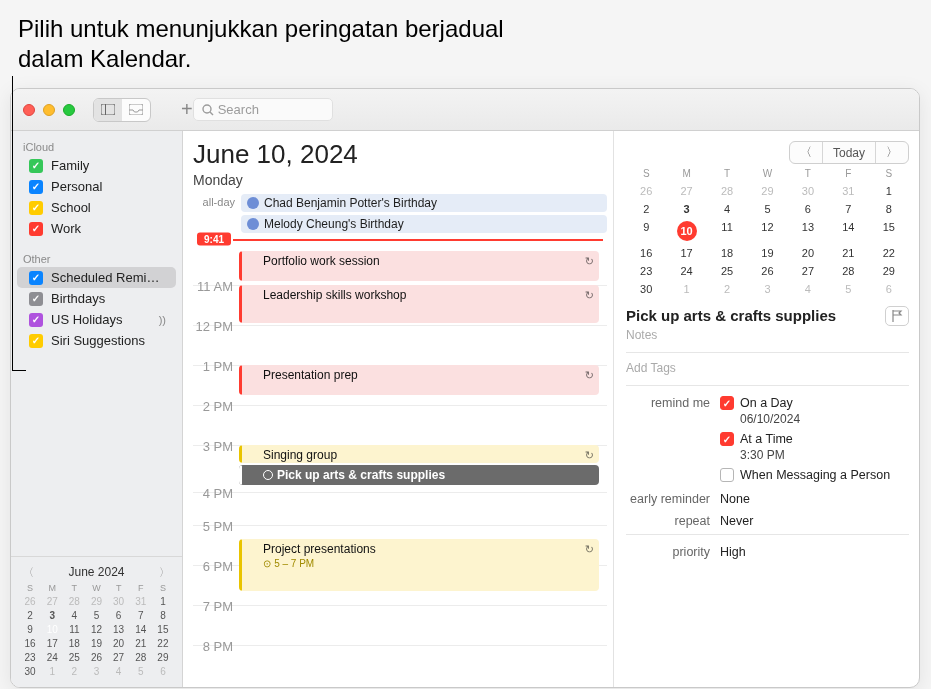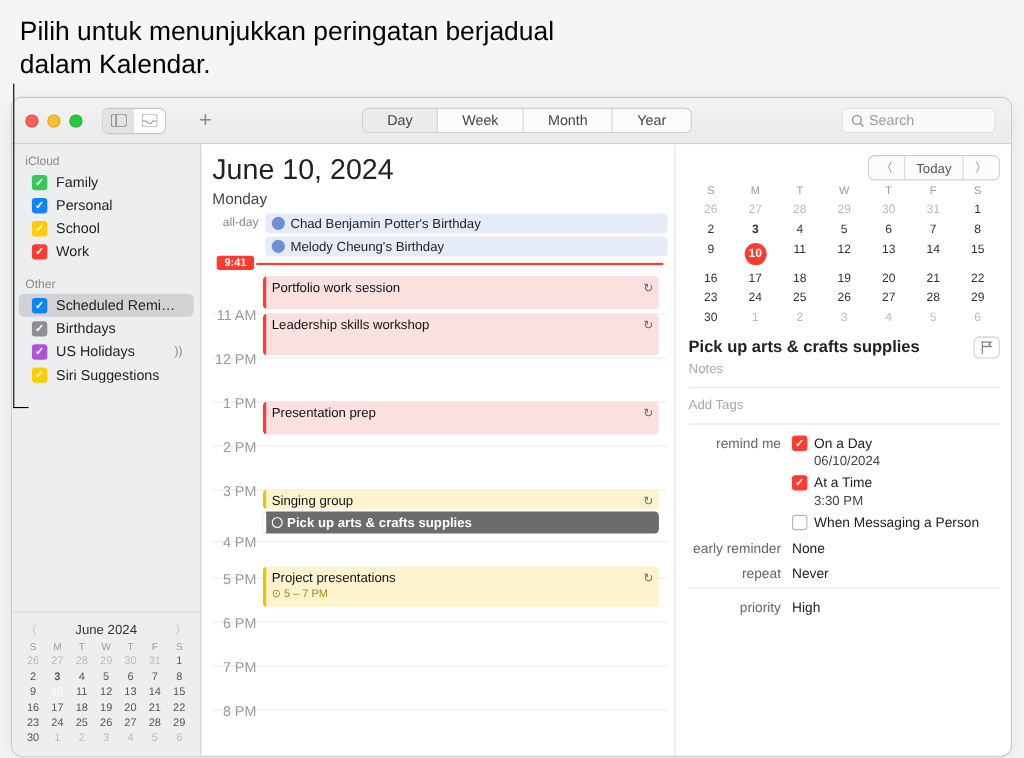--- a/index.html
+++ b/index.html
@@ -59,21 +59,21 @@
 .allday-label { color: #888; width: 42px; text-align: right; padding-top: 2px; }
 .allday-events { flex: 1; display: flex; flex-direction: column; gap: 3px; }
 .allday-pill { background: #e5ecf7; border-radius: 4px; padding: 2px 6px; font-size: 12px; color: #1e1e1e; display: flex; align-items: center; gap: 5px; }
 .allday-pill .gift { width: 12px; height: 12px; border-radius: 50%; background: #6e8ed6; display: inline-block; }
 
 .timeline { position: relative; margin-top: 4px; height: 420px; }
 .hour-row { position: absolute; left: 0; right: 0; border-top: 1px solid #ececec; display: flex; }
 .hour-label { position: absolute; left: 0; font-size: 13px; color: #999; transform: translateY(-50%); width: 40px; text-align: right; }
 .now-line { position: absolute; left: 40px; right: 4px; border-top: 2px solid #ff3b30; }
 .now-badge { position: absolute; left: 4px; background: #ff3b30; color: #fff; font-size: 10px; font-weight: 600; padding: 1px 7px; border-radius: 3px; transform: translateY(-50%); }
-.event { position: absolute; left: 46px; right: 8px; border-radius: 4px; padding: 3px 22px 3px 8px; font-size: 12px; color: #111; overflow: hidden; }
+.event { position: absolute; left: 46px; right: 8px; border-radius: 4px; padding: 3px 22px 3px 24px; font-size: 12px; color: #111; overflow: hidden; }
 .event .bar { position: absolute; left: 0; top: 0; bottom: 0; width: 3px; border-radius: 2px; }
 .event .rep { position: absolute; right: 5px; top: 4px; font-size: 11px; color: inherit; opacity: .6; }
 .ev-red { background: #fbe0e0; } .ev-red .bar { background: #ff3b30; }
 .ev-red2 { background: #fbe0e0; } .ev-red2 .bar { background: #ff3b30; }
 .ev-yel { background: #fdf4cf; } .ev-yel .bar { background: #e9c400; }
 .ev-sel { background: #6b6b6b; color: #fff; } .ev-sel .bar { background: #fff; }
 .ev-sel .circ { display: inline-block; width: 10px; height: 10px; border: 1.5px solid #fff; border-radius: 50%; margin-right: 4px; vertical-align: -1px; }
 
 
 .inspector { width: 306px; border-left: 1px solid #e2e2e2; padding: 10px 10px 0 12px; display: flex; flex-direction: column; font-size: 13px; color: #222; overflow-y: auto; }
@@ -124,26 +124,20 @@
           </svg>
       </div>
       <div class="tb-btn">
         <svg width="14" height="11" viewBox="0 0 14 11">
             <rect x="0" y="0" width="14" height="11" rx="2" fill="none" stroke="#999"></rect>
             <path d="M0 6h4l1.5 2h3L10 6h4" fill="none" stroke="#999"></path>
           </svg>
       </div>
     </div>
     <div class="plus">+</div>
-    <div class="view-seg">
-      <div class="view-btn sel">Day</div>
-      <div class="view-btn">Week</div>
-      <div class="view-btn">Month</div>
-      <div class="view-btn">Year</div>
-    </div>
     <div class="search-box">
       <svg width="12" height="12" viewBox="0 0 12 12">
           <circle cx="5" cy="5" r="4" fill="none" stroke="#9c9c9c" stroke-width="1.4"></circle>
           <line x1="8" y1="8" x2="11" y2="11" stroke="#9c9c9c" stroke-width="1.4"></line>
         </svg>
       <span>Search</span>
     </div>
   </div>
 
   <div class="sidebar">
@@ -295,21 +289,21 @@
           </div>
         <div class="hour-row" style="top:408px">
             <span class="hour-label">8 PM</span>
           </div>
 
         <div class="event ev-red" style="top:14px;height:30px"><span class="bar"></span><span>Portfolio work session</span><span class="rep">↻</span></div>
         <div class="event ev-red2" style="top:48px;height:38px"><span class="bar"></span><span>Leadership skills workshop</span><span class="rep">↻</span></div>
         <div class="event ev-red" style="top:128px;height:30px"><span class="bar"></span><span>Presentation prep</span><span class="rep">↻</span></div>
         <div class="event ev-yel" style="top:208px;height:18px"><span class="bar"></span><span>Singing group</span><span class="rep">↻</span></div>
         <div class="event ev-sel" style="top:228px;height:20px"><span class="bar"></span><span class="circ"></span><b>Pick up arts &amp; crafts supplies</b></div>
-        <div class="event ev-yel" style="top:278px;height:37px"><span class="bar"></span><span>Project presentations</span><br><span style="font-size:10px;color:#a08a00">⊙ <span>5 – 7 PM</span></span><span class="rep">↻</span></div>
+        <div class="event ev-yel" style="top:302px;height:52px"><span class="bar"></span><span>Project presentations</span><br><span style="font-size:10px;color:#a08a00">⊙ <span>5 – 7 PM</span></span><span class="rep">↻</span></div>
       </div>
     </div>
 
     <div class="inspector">
       <div class="nav-row">
         <div class="nav-seg">
           <span>〈</span>
           <span>Today</span>
           <span>〉</span>
         </div>

